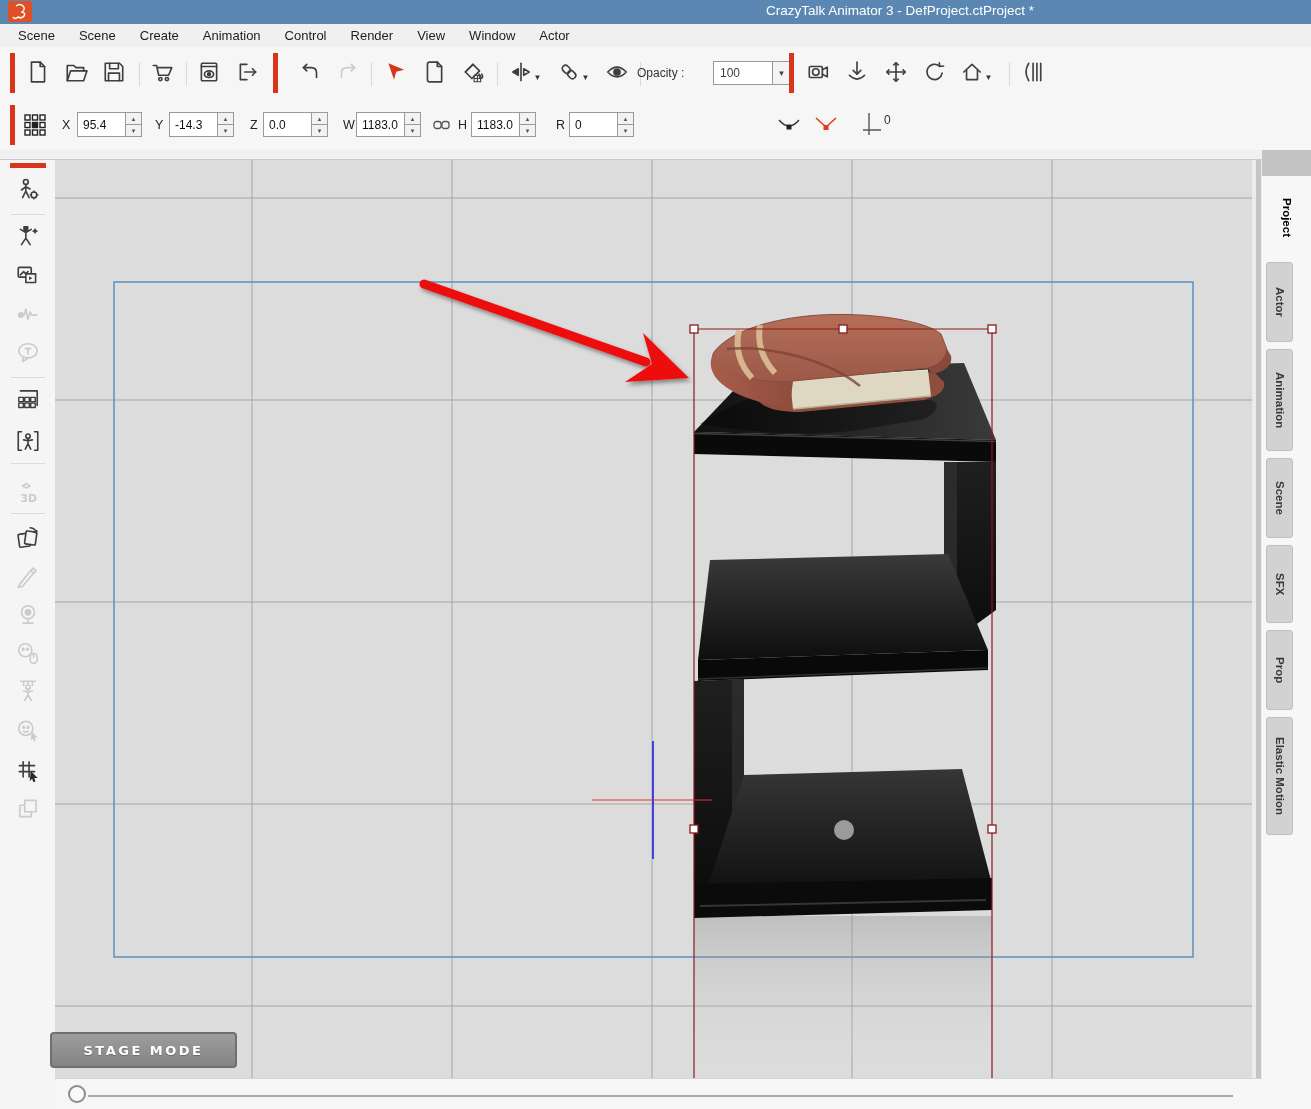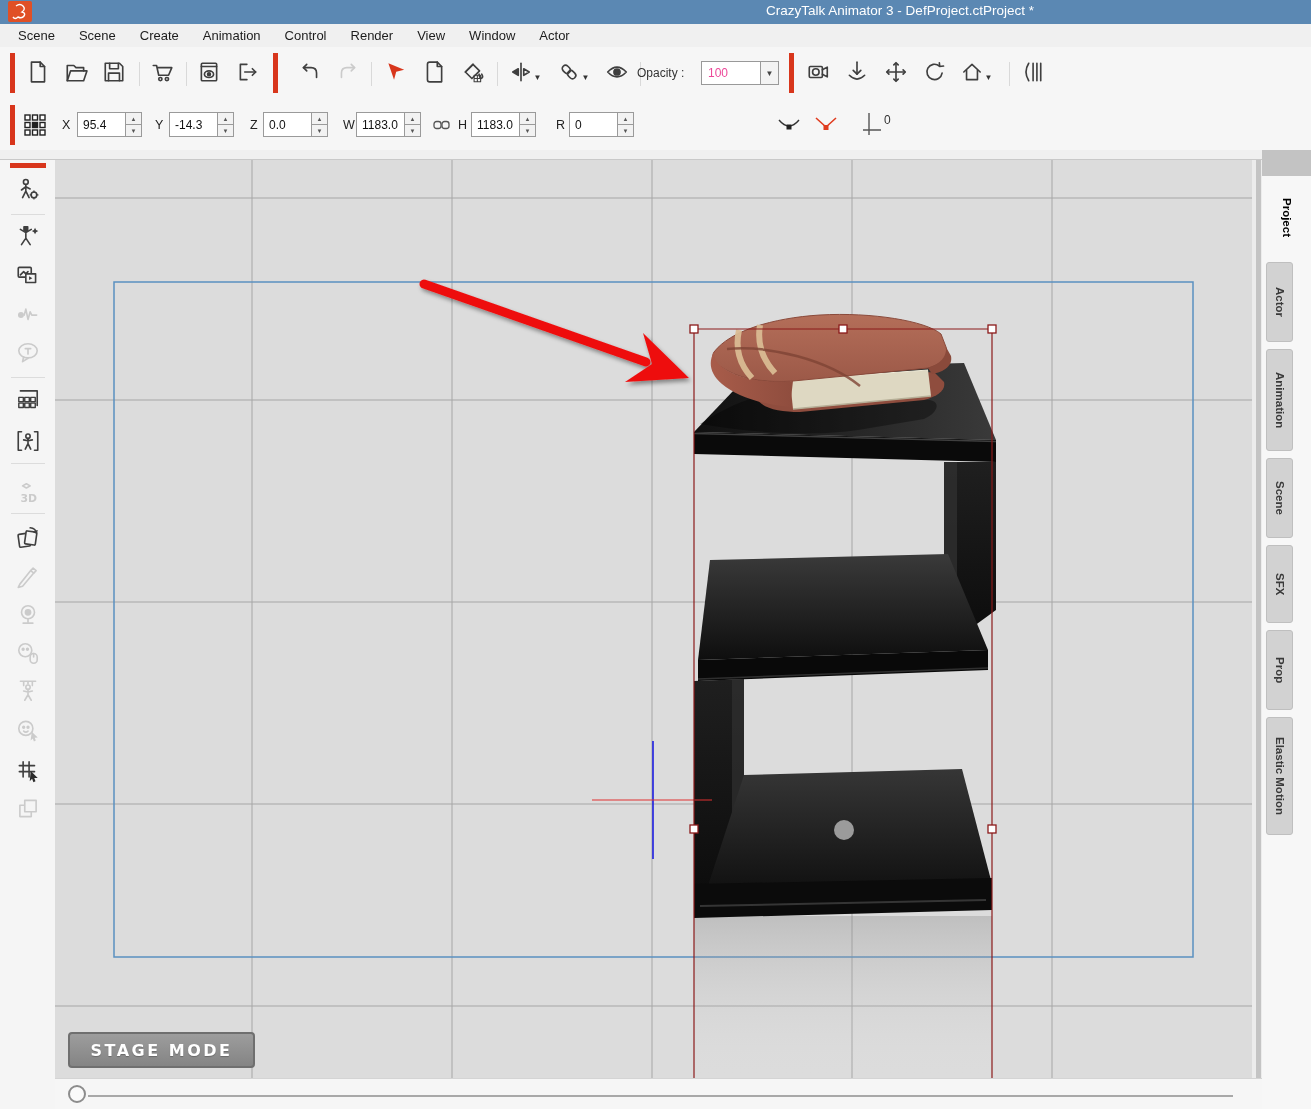--- a/index.html
+++ b/index.html
@@ -17,21 +17,21 @@
   
   #toolbar1{left:0;top:47px;width:1311px;height:53px;background:#f6f6f6;}
   #toolbar2{left:0;top:100px;width:1311px;height:50px;background:#f6f6f6;}
   #toolgap{left:0;top:150px;width:1311px;height:10px;background:#f0f0f0;border-bottom:1px solid #c9c9c9;box-sizing:border-box;}
   .rsep{width:5px;background:#d8361c;}
   .gsep{width:1px;background:#d9d9d9;}
   .tbtn{width:32px;height:32px;display:flex;align-items:center;justify-content:center;}
   .drop{font-size:8px;color:#333;margin-left:1px;align-self:flex-end;padding-bottom:6px;}
   .tlabel{font-size:12px;color:#333;}
   .combo{display:flex;height:24px;}
-  .combo .val{width:52px;background:#fff;border:1px solid #999;font-size:12px;color:#ec4899;display:flex;align-items:center;padding-left:6px;}
+  .combo .val{width:52px;background:#fff;border:1px solid #999;font-size:12px;color:#404040;display:flex;align-items:center;padding-left:6px;margin-left:12px;}
   .combo .btn{width:17px;background:#f3f3f3;border:1px solid #999;border-left:none;display:flex;align-items:center;justify-content:center;font-size:8px;color:#444;}
   .spin{display:flex;height:25px;}
   .spin input{width:42px;border:1px solid #9a9a9a;border-right:none;background:#fff;font-size:12px;color:#111;padding:0 0 0 5px;font-family:"Liberation Sans",sans-serif;outline:none;}
   .spin .arrows{width:17px;display:flex;flex-direction:column;}
   .spin .arrows div{flex:1;border:1px solid #9a9a9a;background:#f2f2f2;display:flex;align-items:center;justify-content:center;font-size:6px;color:#555;line-height:0;}
   .spin .arrows div:last-child{border-top:none;}
   .flabel{font-size:12.5px;color:#222;}
   
   #sidebar{left:0;top:160px;width:55px;height:949px;background:#f5f5f5;display:flex;flex-direction:column;align-items:center;}
   #side-indicator{width:36px;height:5px;background:#d8361c;margin-top:3px;}
@@ -39,23 +39,23 @@
   .ssep{width:34px;height:1px;background:#dcdcdc;}
   
   #canvas{left:55px;top:160px;width:1197px;height:918px;background:#dcdcdc;}
   #vscroll{left:1252px;top:160px;width:10px;height:918px;background:#ececec;}
   #vscroll .bar{position:absolute;right:1px;top:0;width:5px;height:100%;background:#c4c4c4;}
   
   #bottombar{left:55px;top:1078px;width:1207px;height:31px;background:#f6f6f6;border-top:1px solid #d4d4d4;box-sizing:border-box;}
   #zoomline{left:33px;top:16px;width:1145px;height:2px;background:#a8a8a8;}
   #zoomhandle{left:13px;top:6px;width:18px;height:18px;border-radius:50%;background:#fafafa;border:2px solid #8c8c8c;box-sizing:border-box;}
   
-  #stagemode{left:68px;top:1032px;width:187px;height:36px;border-radius:4px;
+  #stagemode{left:50px;top:1032px;width:187px;height:36px;border-radius:4px;
     background:linear-gradient(#9d9d9d,#848484);border:2px solid #6f6f6f;box-sizing:border-box;
-    color:#fff;font-size:16px;font-weight:bold;letter-spacing:2.5px;display:flex;align-items:center;justify-content:center;
+    color:#fff;font-size:13px;font-weight:bold;letter-spacing:2.5px;display:flex;align-items:center;justify-content:center;
     font-family:"DejaVu Sans",sans-serif;text-shadow:0 1px 1px rgba(0,0,0,.25);}
   
   #rightpanel{left:1262px;top:150px;width:49px;height:959px;background:#f7f7f7;}
   #rp-header{left:0;top:0;width:49px;height:26px;background:#c3c3c3;}
   .rtabs{position:absolute;left:0;top:29px;width:49px;display:flex;flex-direction:column;gap:7px;}
   .rtab{writing-mode:vertical-rl;font-size:11.5px;font-weight:bold;color:#3a3a3a;
         display:flex;align-items:center;justify-content:center;box-sizing:border-box;}
   .rtab.inactive{margin-left:4px;width:27px;background:#d2d2d2;border:1px solid #bfbfbf;border-radius:3px;}
   .rtab.active{width:49px;background:#f7f7f7;color:#000;}
   svg{display:block;}

